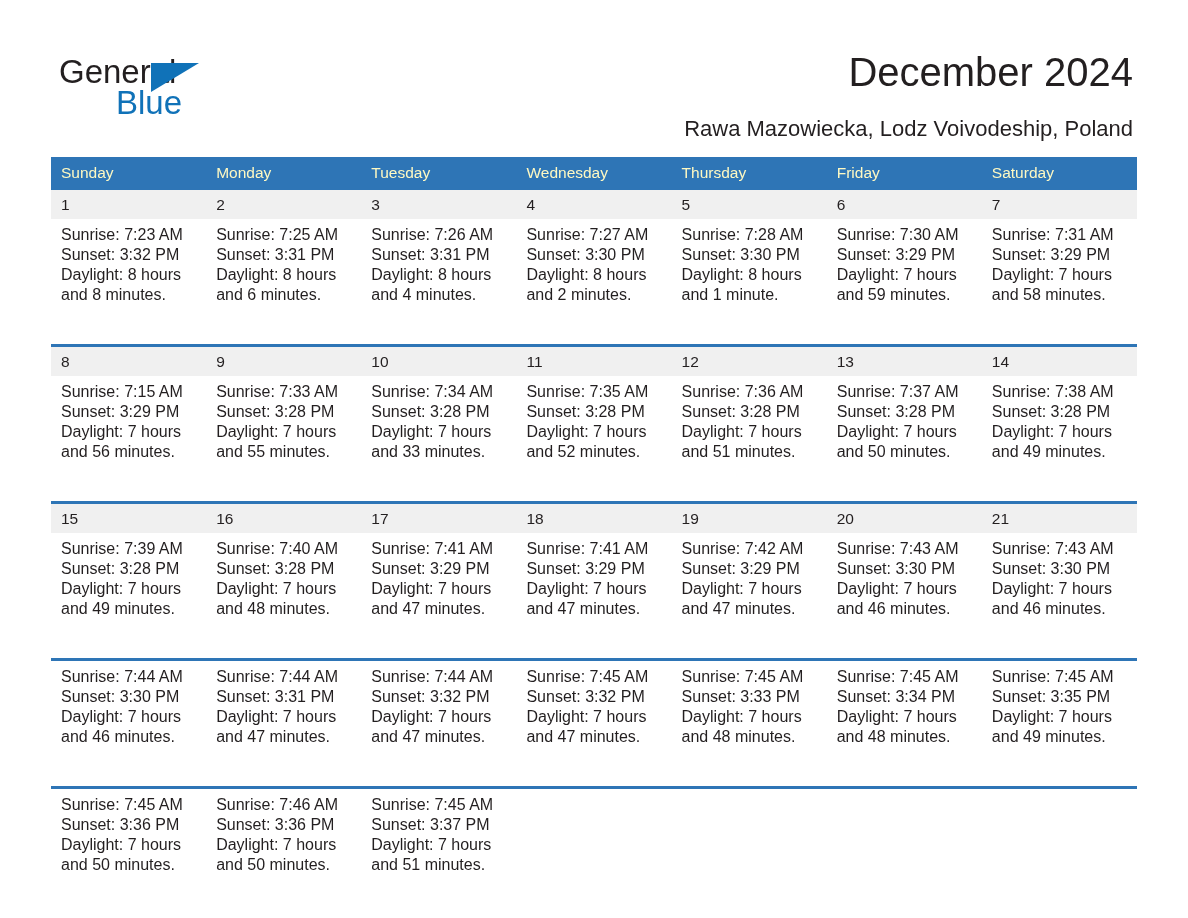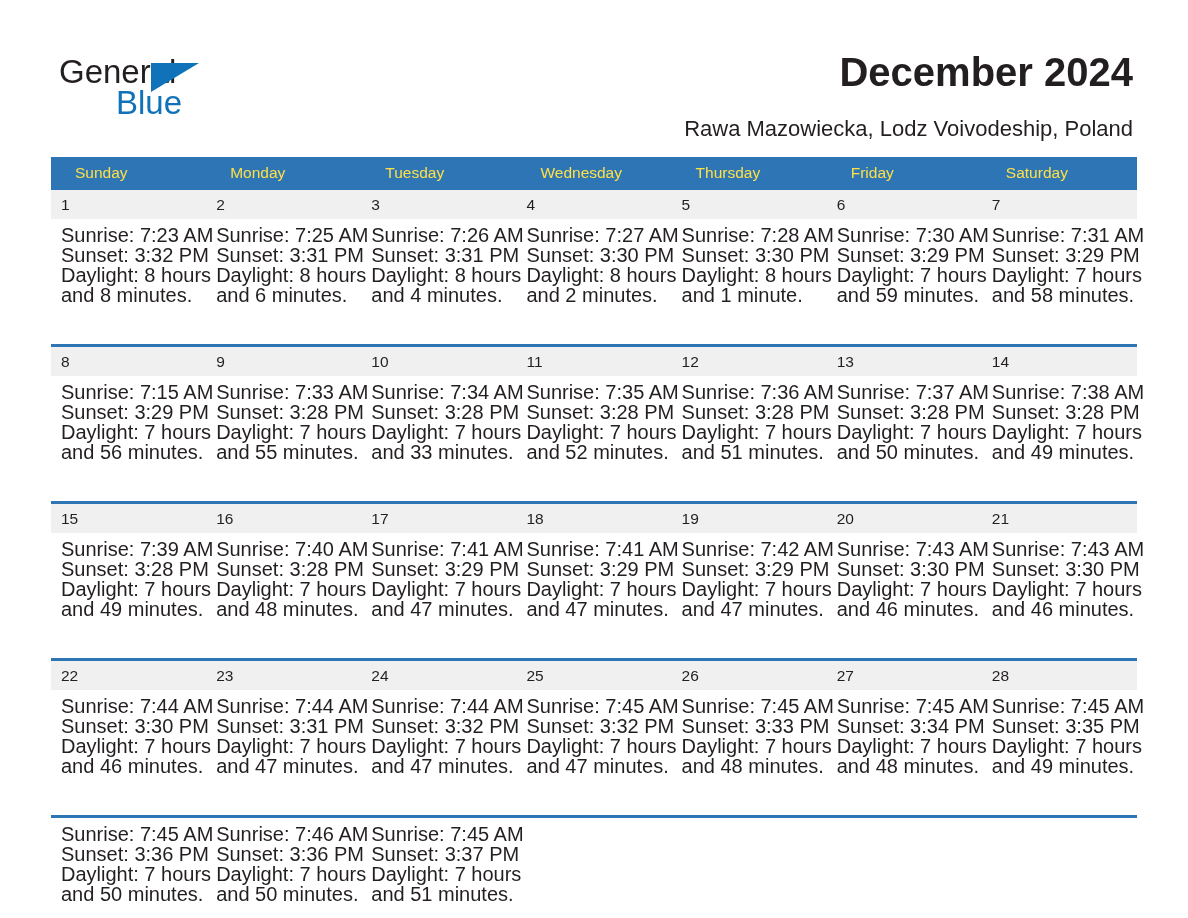--- a/index.html
+++ b/index.html
@@ -70,21 +70,21 @@
     margin-left: 16px;
   }
 
   .title {
     position: absolute;
     right: 55px;
     top: 48px;
     font-size: 40px;
     line-height: 48px;
     color: #231f20;
-    font-weight: bold;
+    font-weight: normal;
     white-space: nowrap;
     text-align: right;
   }
   .subtitle {
     position: absolute;
     right: 55px;
     top: 116px;
     font-size: 22px;
     line-height: 26px;
     color: #231f20;
@@ -101,25 +101,25 @@
     width: 1086px;
     border-collapse: collapse;
     table-layout: fixed;
   }
 
   .dow-row {
     background: #2e75b6;
   }
   .dow-cell {
     background: #2e75b6;
-    color: #fde047;
+    color: #fef9c3;
     font-size: 15.5px;
     line-height: 18px;
     text-align: left;
-    padding: 7px 0 8px 24px;
+    padding: 7px 0 8px 10px;
     font-weight: normal;
     height: 18px;
   }
 
   .week-sep-row td {
     padding: 0;
     height: 3px;
     background: #2e75b6;
     line-height: 0;
     font-size: 0;
@@ -131,21 +131,21 @@
     font-size: 15.5px;
     line-height: 18px;
     padding: 6px 0 5px 10px;
     height: 18px;
     vertical-align: top;
   }
 
   .info-row td {
     background: #ffffff;
     color: #231f20;
-    font-size: 20px;
+    font-size: 16px;
     line-height: 20px;
     padding: 6px 8px 18px 10px;
     vertical-align: top;
     height: 92px;
   }
   .info-line {
     display: block;
     white-space: nowrap;
   }
 
@@ -371,29 +371,20 @@
           <span class="info-line">and 46 minutes.</span>
         </td>
       </tr>
       <tr class="spacer-row">
           <td colspan="7"></td>
         </tr>
       <tr class="week-sep-row">
           <td colspan="7"></td>
         </tr>
 
-      <tr class="daynum-row">
-        <td>22</td>
-        <td>23</td>
-        <td>24</td>
-        <td>25</td>
-        <td>26</td>
-        <td>27</td>
-        <td>28</td>
-      </tr>
       <tr class="info-row">
         <td>
           <span class="info-line">Sunrise: 7:44 AM</span>
           <span class="info-line">Sunset: 3:30 PM</span>
           <span class="info-line">Daylight: 7 hours</span>
           <span class="info-line">and 46 minutes.</span>
         </td>
         <td>
           <span class="info-line">Sunrise: 7:44 AM</span>
           <span class="info-line">Sunset: 3:31 PM</span>

